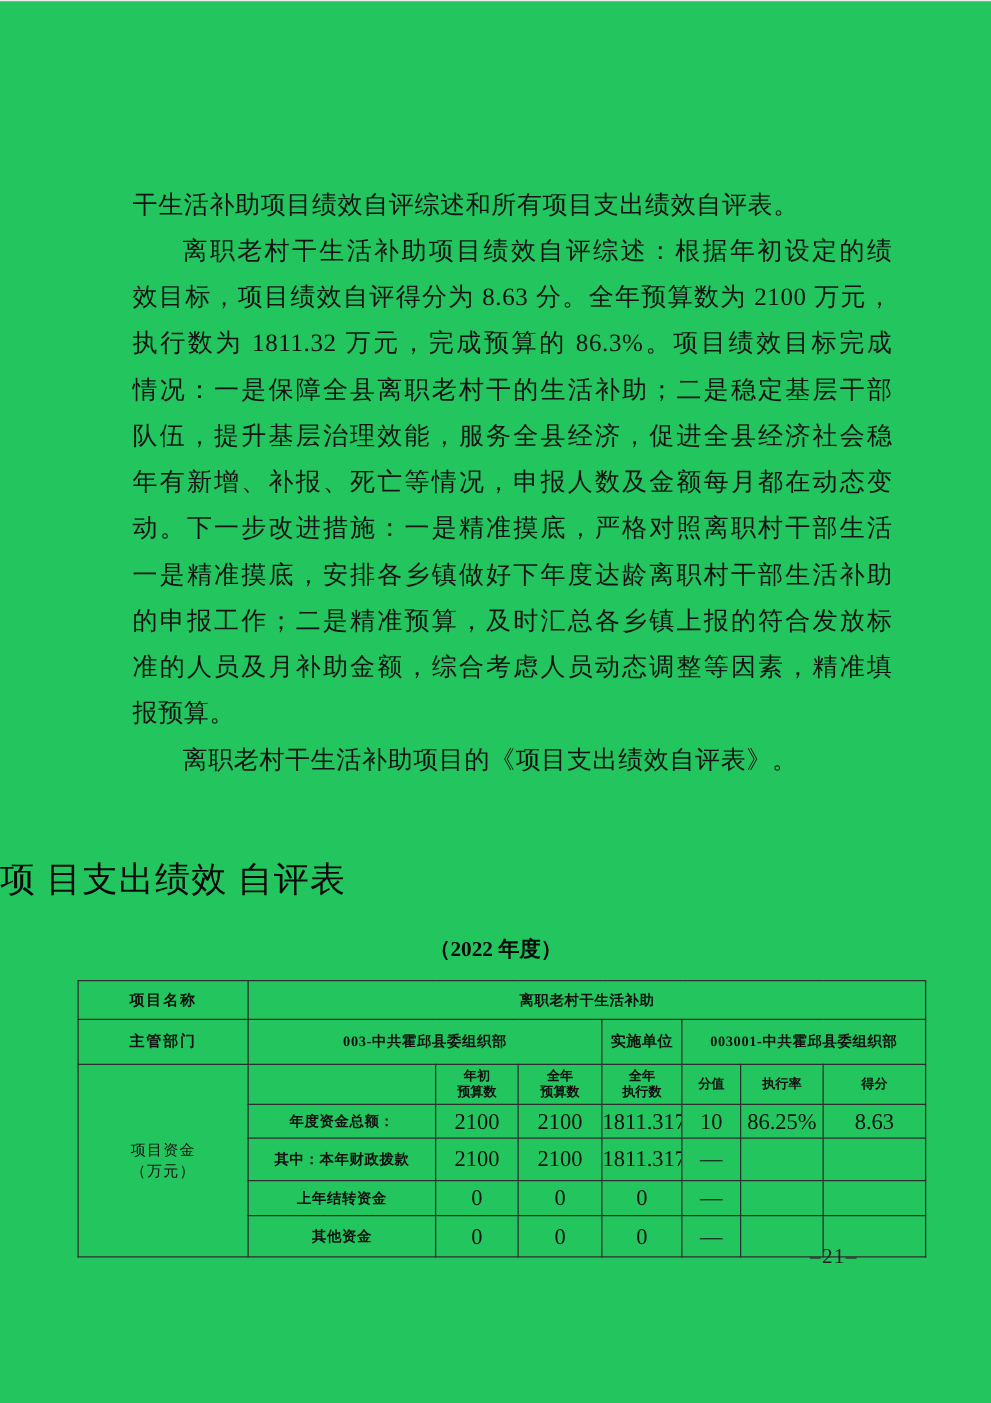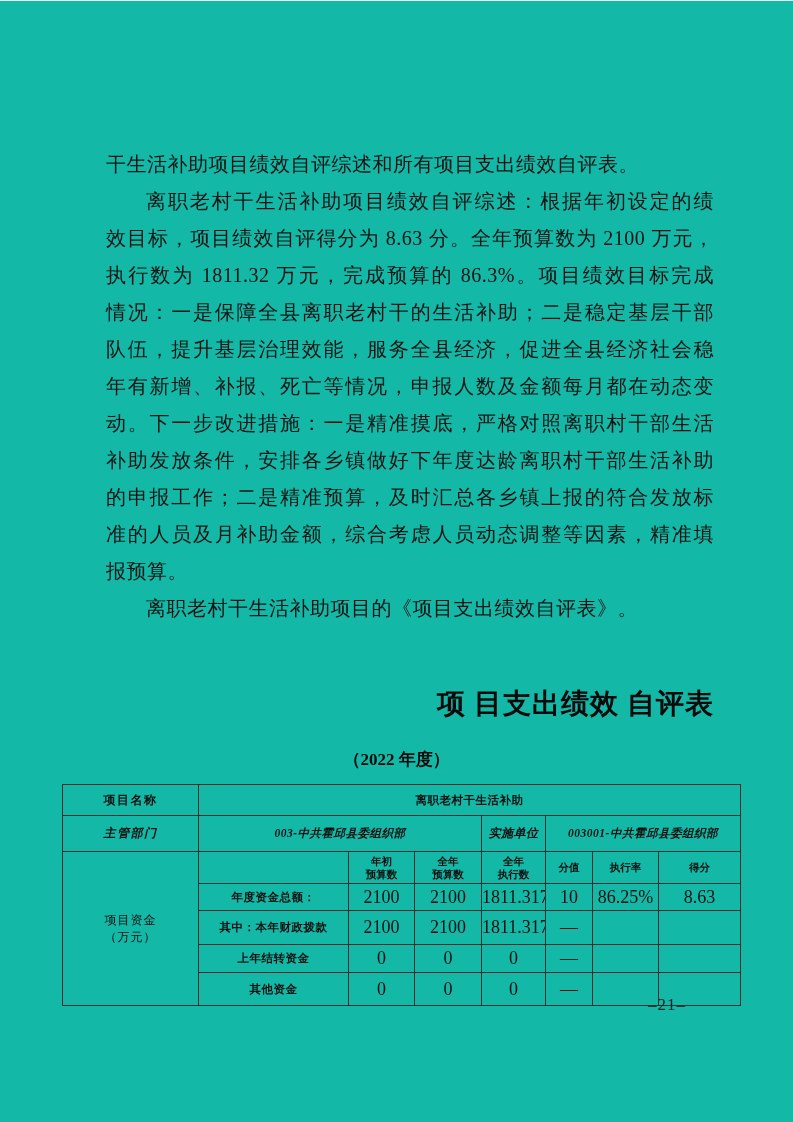--- a/index.html
+++ b/index.html
@@ -1,19 +1,19 @@
 <!DOCTYPE html>
 <html><head>
 <meta charset="utf-8">
 <style>
   html,body{margin:0;padding:0;background:#ffffff;}
   .page{
     position:relative;
     width:793px;height:1122px;
-    background:#14b8a6;
+    background:#22c55e;
     font-family:"Liberation Serif","DejaVu Serif",serif;
     color:#121212;
     overflow:hidden;
     border-top:1px solid #ececec;
   }
   
   .doc-body{
     position:absolute;left:106px;top:145px;width:608px;
   }
   .line{
@@ -22,22 +22,22 @@
     letter-spacing:0.5px;
     text-align:justify;
     white-space:normal;
     color:#141414;
   }
   .line.j{text-align-last:justify;}
   .line.ind{text-indent:40px;}
   
   .doc-title{
     position:absolute;left:0;top:684px;width:714px;
-    text-align:right;
-    font-size:28px;font-weight:bold;
+    text-align:left;
+    font-size:28px;font-weight:normal;
     letter-spacing:1px;
     color:#0a0a0a;
   }
   .doc-subtitle{
     position:absolute;left:0;top:747px;width:793px;
     text-align:center;
     font-size:17px;font-weight:bold;
     color:#0a0a0a;
   }
   
@@ -46,21 +46,21 @@
     width:678px;
     border-collapse:collapse;table-layout:fixed;
     font-family:"Liberation Serif","DejaVu Serif",serif;
   }
   table.selfeval td{
     border:1px solid #2e2e2e;
     text-align:center;vertical-align:middle;
     padding:0;overflow:hidden;
     color:#111;
   }
-  tr.r1{height:31px;} tr.r2{height:36px;font-style:italic;} tr.r3{height:32px;}
+  tr.r1{height:31px;} tr.r2{height:36px;} tr.r3{height:32px;}
   tr.r4{height:27px;margin-top:10px;} tr.r5{height:34px;} tr.r6{height:28px;} tr.r7{height:33px;}
   td.lbl{font-size:12px;font-weight:bold;letter-spacing:1.5px;}
   td.sublbl{font-size:11.5px;font-weight:bold;letter-spacing:0.5px;}
   td.padl{padding-left:22px;}
   td.vbot{vertical-align:bottom;padding-bottom:2px;}
   td.val{font-size:11.5px;font-weight:bold;letter-spacing:0.5px;}
   td.shift{padding-left:180px;}
   td.hdr{font-size:10.5px;font-weight:bold;line-height:13px;}
   td.hdr span{display:block;}
   td.num{font-size:18px;font-weight:normal;}
@@ -80,21 +80,21 @@
 
   <div class="doc-body">
     <div class="line">干生活补助项目绩效自评综述和所有项目支出绩效自评表。</div>
     <div class="line j ind">离职老村干生活补助项目绩效自评综述：根据年初设定的绩</div>
     <div class="line j">效目标，项目绩效自评得分为 8.63 分。全年预算数为 2100 万元，</div>
     <div class="line j">执行数为 1811.32 万元，完成预算的 86.3%。项目绩效目标完成</div>
     <div class="line j">情况：一是保障全县离职老村干的生活补助；二是稳定基层干部</div>
     <div class="line j">队伍，提升基层治理效能，服务全县经济，促进全县经济社会稳</div>
     <div class="line j">年有新增、补报、死亡等情况，申报人数及金额每月都在动态变</div>
     <div class="line j">动。下一步改进措施：一是精准摸底，严格对照离职村干部生活</div>
-    <div class="line j">补助发放条件，安排各乡镇做好下年度达龄离职村干部生活补助</div>
+    <div class="line j">一是精准摸底，安排各乡镇做好下年度达龄离职村干部生活补助</div>
     <div class="line j">的申报工作；二是精准预算，及时汇总各乡镇上报的符合发放标</div>
     <div class="line j">准的人员及月补助金额，综合考虑人员动态调整等因素，精准填</div>
     <div class="line">报预算。</div>
     <div class="line ind">离职老村干生活补助项目的《项目支出绩效自评表》。</div>
   </div>
 
   <div class="doc-title">项 目支出绩效 自评表</div>
   <div class="doc-subtitle">（2022 年度）</div>
 
   <table class="selfeval">

